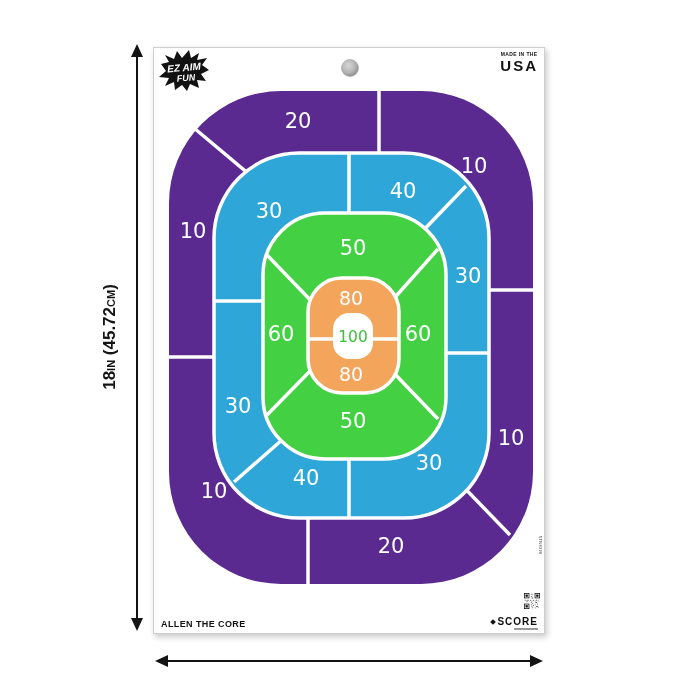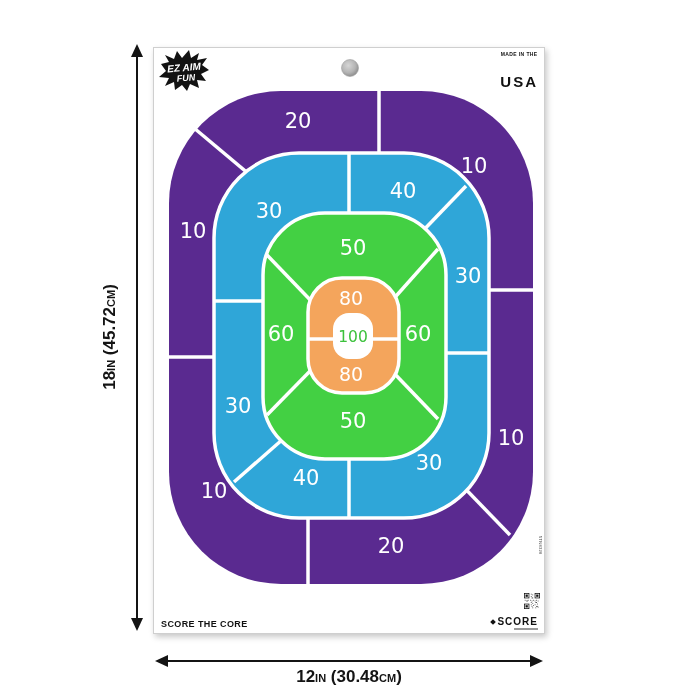--- a/index.html
+++ b/index.html
@@ -15,21 +15,21 @@
   .score-core{font-size:15.5px;text-anchor:middle;dominant-baseline:central;
               font-family:"DejaVu Sans",sans-serif;}
   .divider{stroke:#ffffff;stroke-width:3.5;fill:none;stroke-linecap:butt;}
   
   .brand-logo{position:absolute;left:5px;top:2px;}
   .brand-text{fill:#ffffff;font-family:"Liberation Sans",sans-serif;font-weight:bold;
               font-style:italic;text-anchor:middle;}
   
   .made-in{position:absolute;right:6px;top:4px;text-align:center;color:#111;line-height:1;}
   .made-in .mi-top{font-size:5px;font-weight:700;letter-spacing:.4px;}
-  .made-in .mi-usa{font-size:15px;font-weight:900;letter-spacing:2px;margin-top:17px;}
+  .made-in .mi-usa{font-size:15px;font-weight:900;letter-spacing:2px;margin-top:1px;}
   
   .tagline{position:absolute;left:7px;bottom:4px;font-size:9px;font-weight:700;
            letter-spacing:.4px;color:#111;}
   .mfr{position:absolute;right:6px;bottom:3px;text-align:center;color:#111;}
   .mfr-row{display:flex;align-items:center;gap:2px;justify-content:center;}
   .mfr-mark{width:4px;height:4px;background:#111;transform:rotate(45deg);}
   .mfr-name{font-size:10px;font-weight:800;letter-spacing:1px;}
   .mfr-sub{width:24px;height:2px;background:#9a9a9a;margin:1px 0 0 auto;}
   .qr{position:absolute;right:4px;bottom:24px;}
   .item-code{position:absolute;right:1px;top:488px;writing-mode:vertical-rl;
@@ -128,21 +128,21 @@
       <polygon fill="#121212" points="2,14 10,12 6,5 15,9 18,1 23,8 30,0 32,8 40,3 38,10 48,8 43,15 50,20 42,24 47,31 38,30 40,38 31,34 28,41 23,35 16,40 15,32 6,36 10,28 0,27 7,21"></polygon>
       <text class="brand-text" x="25" y="21" font-size="10" transform="rotate(-5 25 18)">EZ AIM</text>
       <text class="brand-text" x="27" y="31" font-size="9" transform="rotate(-5 27 29)">FUN</text>
     </svg>
 
     <div class="made-in">
       <div class="mi-top">MADE IN THE</div>
       <div class="mi-usa">USA</div>
     </div>
 
-    <div class="tagline">SCORE THE CORE</div>
+    <div class="tagline">ALLEN THE CORE</div>
 
     <svg class="qr" width="16" height="16" viewBox="0 0 21 21">
       <rect x="0" y="0" width="21" height="21" fill="#fff"></rect>
       <g fill="#111">
         <rect x="0" y="0" width="7" height="7"></rect>
           <rect x="14" y="0" width="7" height="7"></rect>
           <rect x="0" y="14" width="7" height="7"></rect>
         <rect x="1" y="1" width="5" height="5" fill="#fff"></rect>
           <rect x="15" y="1" width="5" height="5" fill="#fff"></rect>
           <rect x="1" y="15" width="5" height="5" fill="#fff"></rect>
@@ -191,17 +191,14 @@
   <div class="dim-line-v"></div>
   <div class="arr arr-up"></div>
   <div class="arr arr-down"></div>
   <div class="dim-label dim-label-v">
     <span>18</span><span class="unit">IN</span><span> (45.72</span><span class="unit">CM</span><span>)</span>
   </div>
 
   <div class="dim-line-h"></div>
   <div class="arr arr-left"></div>
   <div class="arr arr-right"></div>
-  <div class="dim-label dim-label-h">
-    <span>12</span><span class="unit">IN</span><span> (30.48</span><span class="unit">CM</span><span>)</span>
-  </div>
 
 </div>
 
 </body></html>

